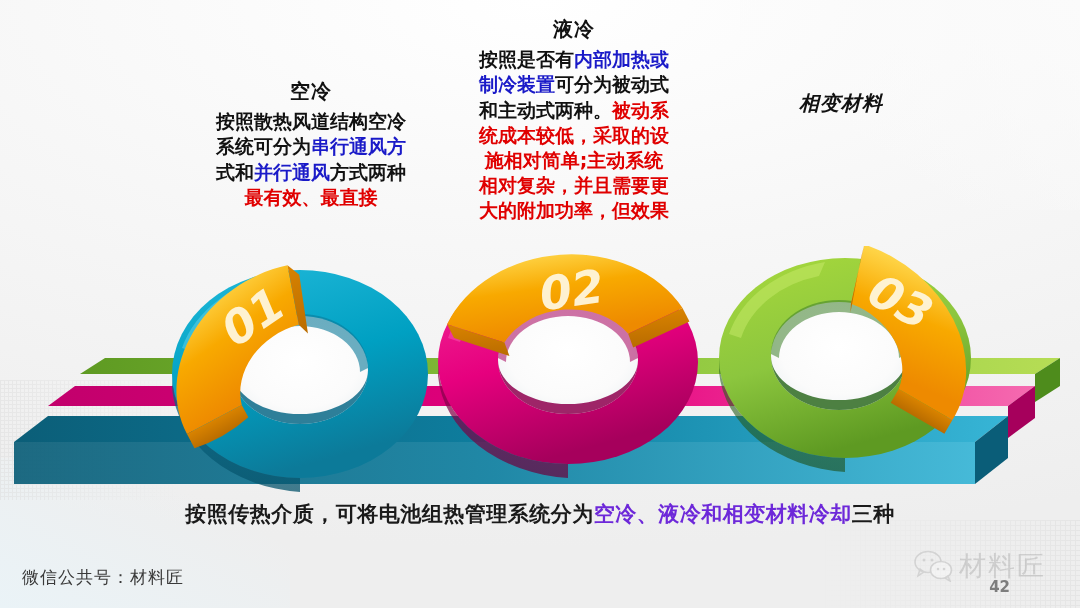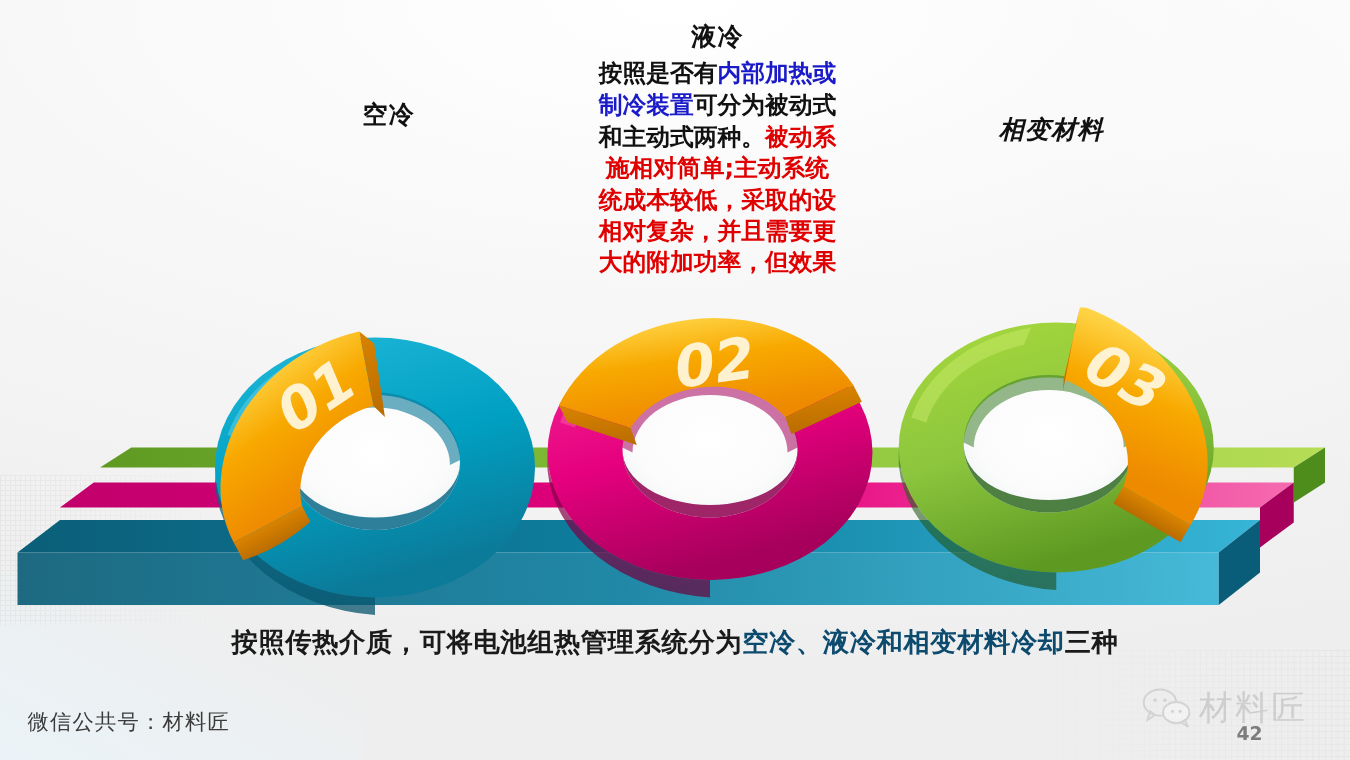--- a/index.html
+++ b/index.html
@@ -43,21 +43,21 @@
   #blk2{left:450px;top:16px;width:248px;}
   #blk3{left:712px;top:90px;width:258px;}
 
   
   .stage{position:absolute;left:0;top:246px;width:1080px;height:260px;}
   .stage svg{display:block;}
 
   
   .caption{position:absolute;left:0;top:500px;width:1080px;text-align:center;
     font-size:21px;font-weight:bold;color:#1a1a1a;letter-spacing:.5px;}
-  .caption .blue{color:#0c4a6e;}
+  .caption .blue{color:#6d28d9;}
 
   
   .footer-left{position:absolute;left:22px;top:566px;font-size:17px;color:#3a3a3a;
     font-family:"DejaVu Serif","Liberation Serif",serif;letter-spacing:1px;}
 
   .watermark{position:absolute;right:34px;top:548px;display:flex;align-items:center;
     gap:6px;opacity:.30;}
   .watermark .wm-text{font-size:27px;color:#8a8a8a;font-weight:500;letter-spacing:2px;
     font-family:"DejaVu Serif","Liberation Serif",serif;}
   .wm-page{position:absolute;right:70px;top:578px;font-size:15px;font-weight:bold;
@@ -67,30 +67,36 @@
 <body>
 
 <div class="bg-base"></div>
 <div class="bg-bl-tint"></div>
 <div class="bg-tr-tint"></div>
 <div class="bg-dot-l"></div>
 <div class="bg-dot-r"></div>
 
 <div class="txt-block" id="blk1">
   <span class="hd">空冷</span>
+  <span class="body" id="body1">
+      <span style="display: block;"><span>按照散热风道结构空冷</span></span>
+      <span style="display: block;"><span>系统可分为</span><span class="blue">串行通风方</span></span>
+      <span style="display: block;"><span>式和</span><span class="blue">并行通风</span><span>方式两种</span></span>
+      <span style="display: block;"><span class="red">最有效、最直接</span></span>
+    </span>
 </div>
 
 <div class="txt-block" id="blk2">
   <span class="hd">液冷</span>
   <span class="body" id="body2">
       <span style="display: block;"><span>按照是否有</span><span class="blue">内部加热或</span></span>
       <span style="display: block;"><span class="blue">制冷装置</span><span>可分为被动式</span></span>
       <span style="display: block;"><span>和主动式两种。</span><span class="red">被动系</span></span>
+      <span style="display: block;"><span class="red">统成本较低，采取的设</span></span>
       <span style="display: block;"><span class="red">施相对简单;主动系统</span></span>
-      <span style="display: block;"><span class="red">统成本较低，采取的设</span></span>
       <span style="display: block;"><span class="red">相对复杂，并且需要更</span></span>
       <span style="display: block;"><span class="red">大的附加功率，但效果</span></span>
     </span>
 </div>
 
 <div class="txt-block" id="blk3">
   <span class="hd ital">相变材料</span>
 </div>
 
 <div class="stage">

